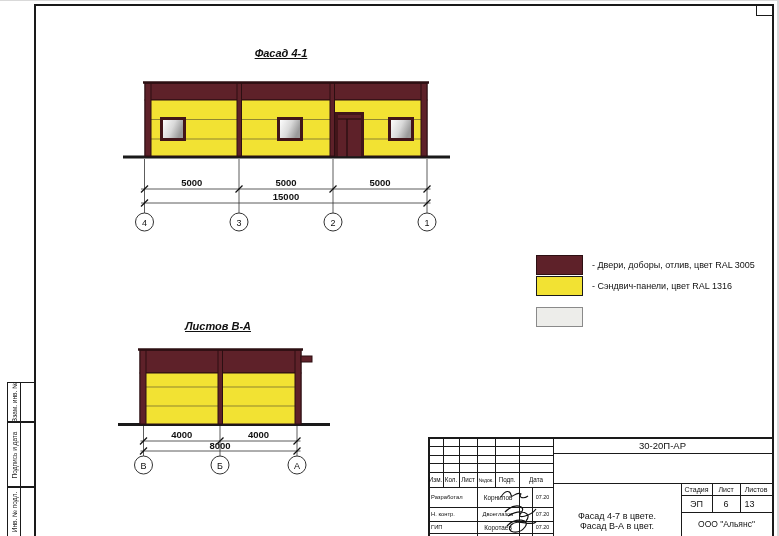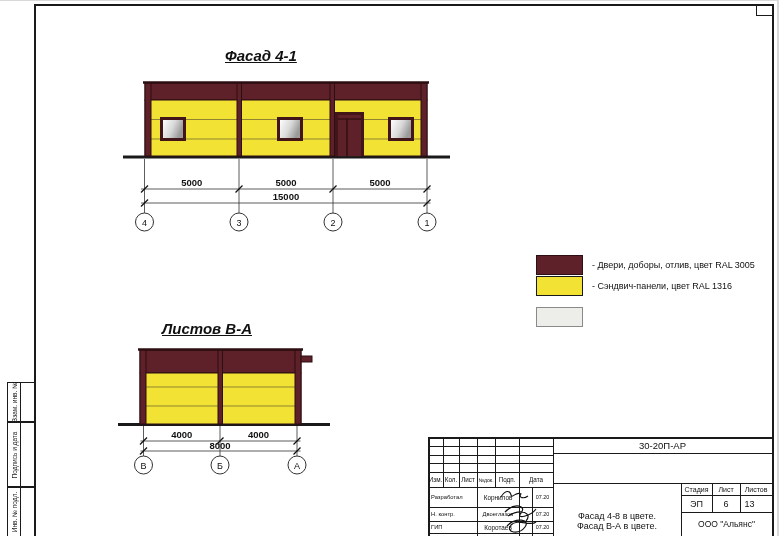--- a/index.html
+++ b/index.html
@@ -6,21 +6,21 @@
   #page{position:relative;width:779px;height:536px;background:#ffffff;overflow:hidden;
         font-family:"Liberation Sans",sans-serif;color:#111;}
   .abs{position:absolute;}
   .hl{position:absolute;background:#1a1a1a;height:1px;}
   .vl{position:absolute;background:#1a1a1a;width:1px;}
   .thick{height:2px;}
   .vthick{width:2px;}
   .cellt{position:absolute;display:flex;align-items:center;justify-content:center;
          white-space:nowrap;color:#111;}
   .left-al{justify-content:flex-start;padding-left:2px;box-sizing:border-box;}
-  .ftitle{position:absolute;font-size:15px;font-style:italic;font-weight:bold;
+  .ftitle{position:absolute;text-align:center;font-size:11px;font-style:italic;font-weight:bold;
           text-decoration:underline;color:#111;}
   .legend-row{position:absolute;display:flex;align-items:center;}
   .legend-swatch{width:47px;height:20px;box-sizing:border-box;}
   .legend-label{margin-left:9px;font-size:9px;color:#111;line-height:20px;}
   .sb-cell{position:absolute;left:7px;width:28px;border:1px solid #1a1a1a;box-sizing:border-box;}
   .sb-div{position:absolute;left:12px;top:0;bottom:0;width:1px;background:#1a1a1a;}
   .sb-label{position:absolute;left:6px;top:50%;transform:translate(-50%,-50%) rotate(-90deg);
             font-size:6.5px;white-space:nowrap;color:#222;}
   svg text{font-family:"Liberation Sans",sans-serif;fill:#111;}
   .dimtxt{font-size:9.5px;font-weight:bold;}
@@ -238,22 +238,22 @@
 
     <div class="cellt" style="left:681px;top:483px;width:31px;height:12px;font-size:7px;">Стадия</div>
     <div class="cellt" style="left:712px;top:483px;width:28px;height:12px;font-size:7px;">Лист</div>
     <div class="cellt" style="left:740px;top:483px;width:32px;height:12px;font-size:7px;">Листов</div>
     <div class="cellt" style="left:681px;top:495px;width:31px;height:17px;font-size:9px;">ЭП</div>
     <div class="cellt" style="left:712px;top:495px;width:28px;height:17px;font-size:9px;">6</div>
     <div class="cellt" style="left:740px;top:495px;width:19px;height:17px;font-size:9px;">13</div>
     <div class="cellt" style="left:681px;top:512px;width:91px;height:24px;font-size:8.5px;">ООО "Альянс"</div>
 
     <div class="abs" style="left:553px;top:512px;width:128px;text-align:center;font-size:9px;line-height:9.5px;">
-      <div>Фасад 4-8 в цвете.</div>
-      <div>Фасад В-А в цвете.</div>
+      <div>Фасад 4-7 в цвете.</div>
+      <div>Фасад В-А в цвет.</div>
     </div>
 
     <svg class="abs" style="left:495px;top:486px;" width="55" height="50" viewBox="0 0 55 50">
       <path d="M6,11 C10,4 15,4 16,9 C17,13 21,5 26,8 C23,12 29,13 33,10" fill="none" stroke="#111" stroke-width="1.1"></path>
       <path d="M10,26 C20,16 32,20 26,27 C20,34 36,30 41,23 M13,30 C26,22 38,27 31,35" fill="none" stroke="#111" stroke-width="1.2"></path>
       <path d="M12,40 C20,31 36,33 30,41 C24,49 10,47 16,39 C22,32 36,41 41,36" fill="none" stroke="#111" stroke-width="1.2"></path>
     </svg>
   </div>
 
 </div>

